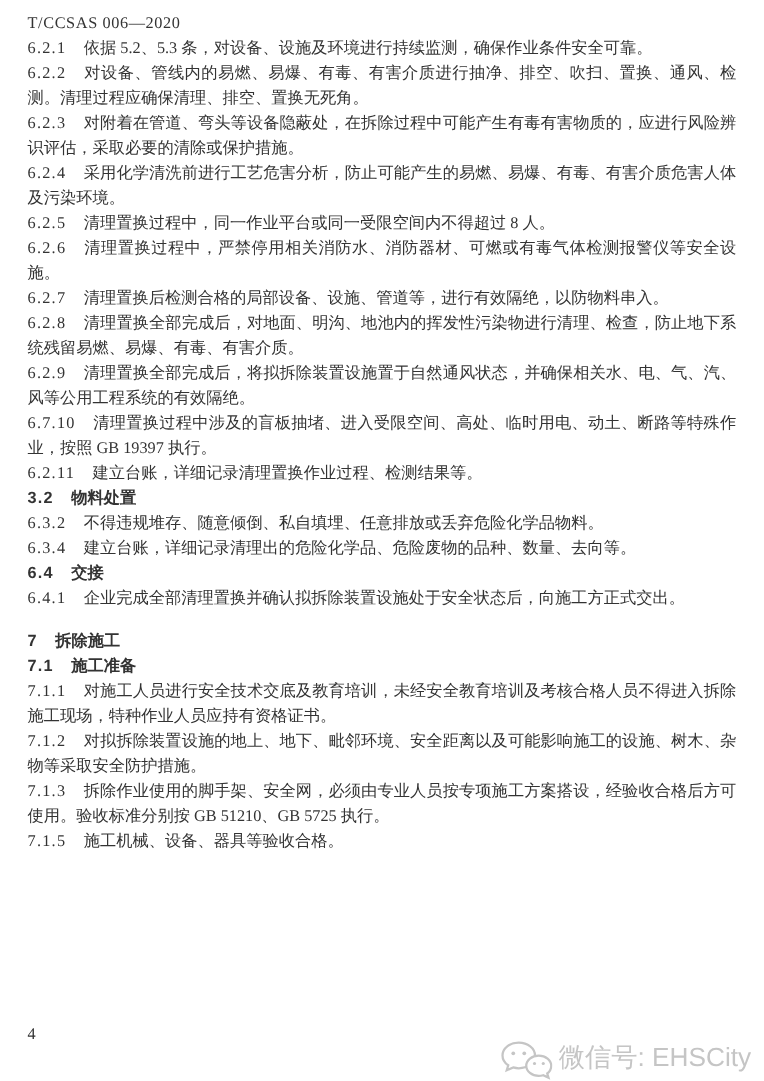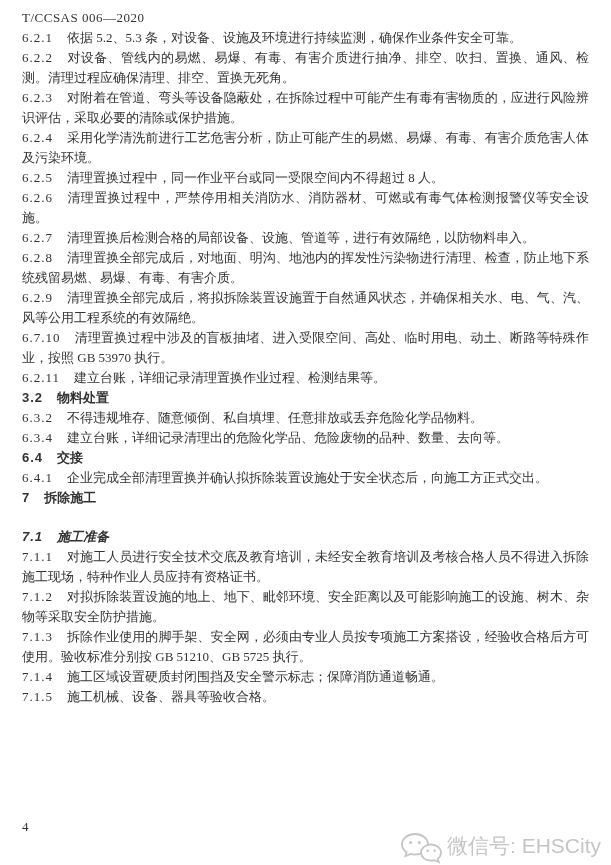--- a/index.html
+++ b/index.html
@@ -25,22 +25,22 @@
   .clause .cnum{
     display:inline-block;
     margin-right:14px;
     letter-spacing:1px;
     white-space:nowrap;
   }
   .clause.heading{
     font-weight:bold;
     font-family:"Liberation Sans","DejaVu Sans",sans-serif;
   }
-  .gap-large{}
-  .gap-medium{margin-top:19px;font-style:italic;}
+  .gap-large{margin-top:15px;}
+  .gap-medium{}
   .page-number{
     position:absolute;left:22px;top:819px;
     font-size:13px;
   }
   .watermark{
     position:absolute;right:10px;top:832px;
     display:flex;gap:5px;
     color:#c5c5c5;
     font-family:"Liberation Sans","DejaVu Sans",sans-serif;
     font-size:21px;
@@ -61,33 +61,32 @@
 
   <p class="clause"><span class="cnum">6.2.1</span><span>依据 5.2、5.3 条，对设备、设施及环境进行持续监测，确保作业条件安全可靠。</span></p>
       <p class="clause"><span class="cnum">6.2.2</span><span>对设备、管线内的易燃、易爆、有毒、有害介质进行抽净、排空、吹扫、置换、通风、检测。清理过程应确保清理、排空、置换无死角。</span></p>
       <p class="clause"><span class="cnum">6.2.3</span><span>对附着在管道、弯头等设备隐蔽处，在拆除过程中可能产生有毒有害物质的，应进行风险辨识评估，采取必要的清除或保护措施。</span></p>
       <p class="clause"><span class="cnum">6.2.4</span><span>采用化学清洗前进行工艺危害分析，防止可能产生的易燃、易爆、有毒、有害介质危害人体及污染环境。</span></p>
       <p class="clause"><span class="cnum">6.2.5</span><span>清理置换过程中，同一作业平台或同一受限空间内不得超过 8 人。</span></p>
       <p class="clause"><span class="cnum">6.2.6</span><span>清理置换过程中，严禁停用相关消防水、消防器材、可燃或有毒气体检测报警仪等安全设施。</span></p>
       <p class="clause"><span class="cnum">6.2.7</span><span>清理置换后检测合格的局部设备、设施、管道等，进行有效隔绝，以防物料串入。</span></p>
       <p class="clause"><span class="cnum">6.2.8</span><span>清理置换全部完成后，对地面、明沟、地池内的挥发性污染物进行清理、检查，防止地下系统残留易燃、易爆、有毒、有害介质。</span></p>
       <p class="clause"><span class="cnum">6.2.9</span><span>清理置换全部完成后，将拟拆除装置设施置于自然通风状态，并确保相关水、电、气、汽、风等公用工程系统的有效隔绝。</span></p>
-      <p class="clause"><span class="cnum">6.7.10</span><span>清理置换过程中涉及的盲板抽堵、进入受限空间、高处、临时用电、动土、断路等特殊作业，按照 GB 53970 执行。</span></p>
+      <p class="clause"><span class="cnum">6.7.10</span><span>清理置换过程中涉及的盲板抽堵、进入受限空间、高处、临时用电、动土、断路等特殊作业，按照 GB 19397 执行。</span></p>
       <p class="clause"><span class="cnum">6.2.11</span><span>建立台账，详细记录清理置换作业过程、检测结果等。</span></p>
       <p class="clause heading"><span class="cnum">3.2</span><span>物料处置</span></p>
       <p class="clause"><span class="cnum">6.3.2</span><span>不得违规堆存、随意倾倒、私自填埋、任意排放或丢弃危险化学品物料。</span></p>
       <p class="clause"><span class="cnum">6.3.4</span><span>建立台账，详细记录清理出的危险化学品、危险废物的品种、数量、去向等。</span></p>
       <p class="clause heading"><span class="cnum">6.4</span><span>交接</span></p>
       <p class="clause"><span class="cnum">6.4.1</span><span>企业完成全部清理置换并确认拟拆除装置设施处于安全状态后，向施工方正式交出。</span></p>
       <p class="clause heading gap-large"><span class="cnum">7</span><span>拆除施工</span></p>
       <p class="clause heading gap-medium"><span class="cnum">7.1</span><span>施工准备</span></p>
       <p class="clause"><span class="cnum">7.1.1</span><span>对施工人员进行安全技术交底及教育培训，未经安全教育培训及考核合格人员不得进入拆除施工现场，特种作业人员应持有资格证书。</span></p>
       <p class="clause"><span class="cnum">7.1.2</span><span>对拟拆除装置设施的地上、地下、毗邻环境、安全距离以及可能影响施工的设施、树木、杂物等采取安全防护措施。</span></p>
       <p class="clause"><span class="cnum">7.1.3</span><span>拆除作业使用的脚手架、安全网，必须由专业人员按专项施工方案搭设，经验收合格后方可使用。验收标准分别按 GB 51210、GB 5725 执行。</span></p>
-      <p class="clause"><span class="cnum">7.1.4</span><span>施工区域设置硬质封闭围挡及安全警示标志；保障消防通道畅通。</span></p>
       <p class="clause"><span class="cnum">7.1.5</span><span>施工机械、设备、器具等验收合格。</span></p>
     </div>
 
   <div class="page-number">4</div>
 
   <div class="watermark" style="color: rgb(197, 197, 197);">
     <span class="wm-icon">
       <svg width="42" height="33" viewBox="0 0 42 33" aria-hidden="true">
         <g stroke="currentColor" stroke-width="1.8" fill="#ffffff">
           <path d="M15 2 C7.8 2 2 6.6 2 12.3 c0 3.2 1.8 6 4.6 7.9 L5.4 24.2 l5.2-2.3 c1.4.4 2.9.7 4.4.7 7.2 0 13-4.6 13-10.3 C28 6.6 22.2 2 15 2 Z"></path>

